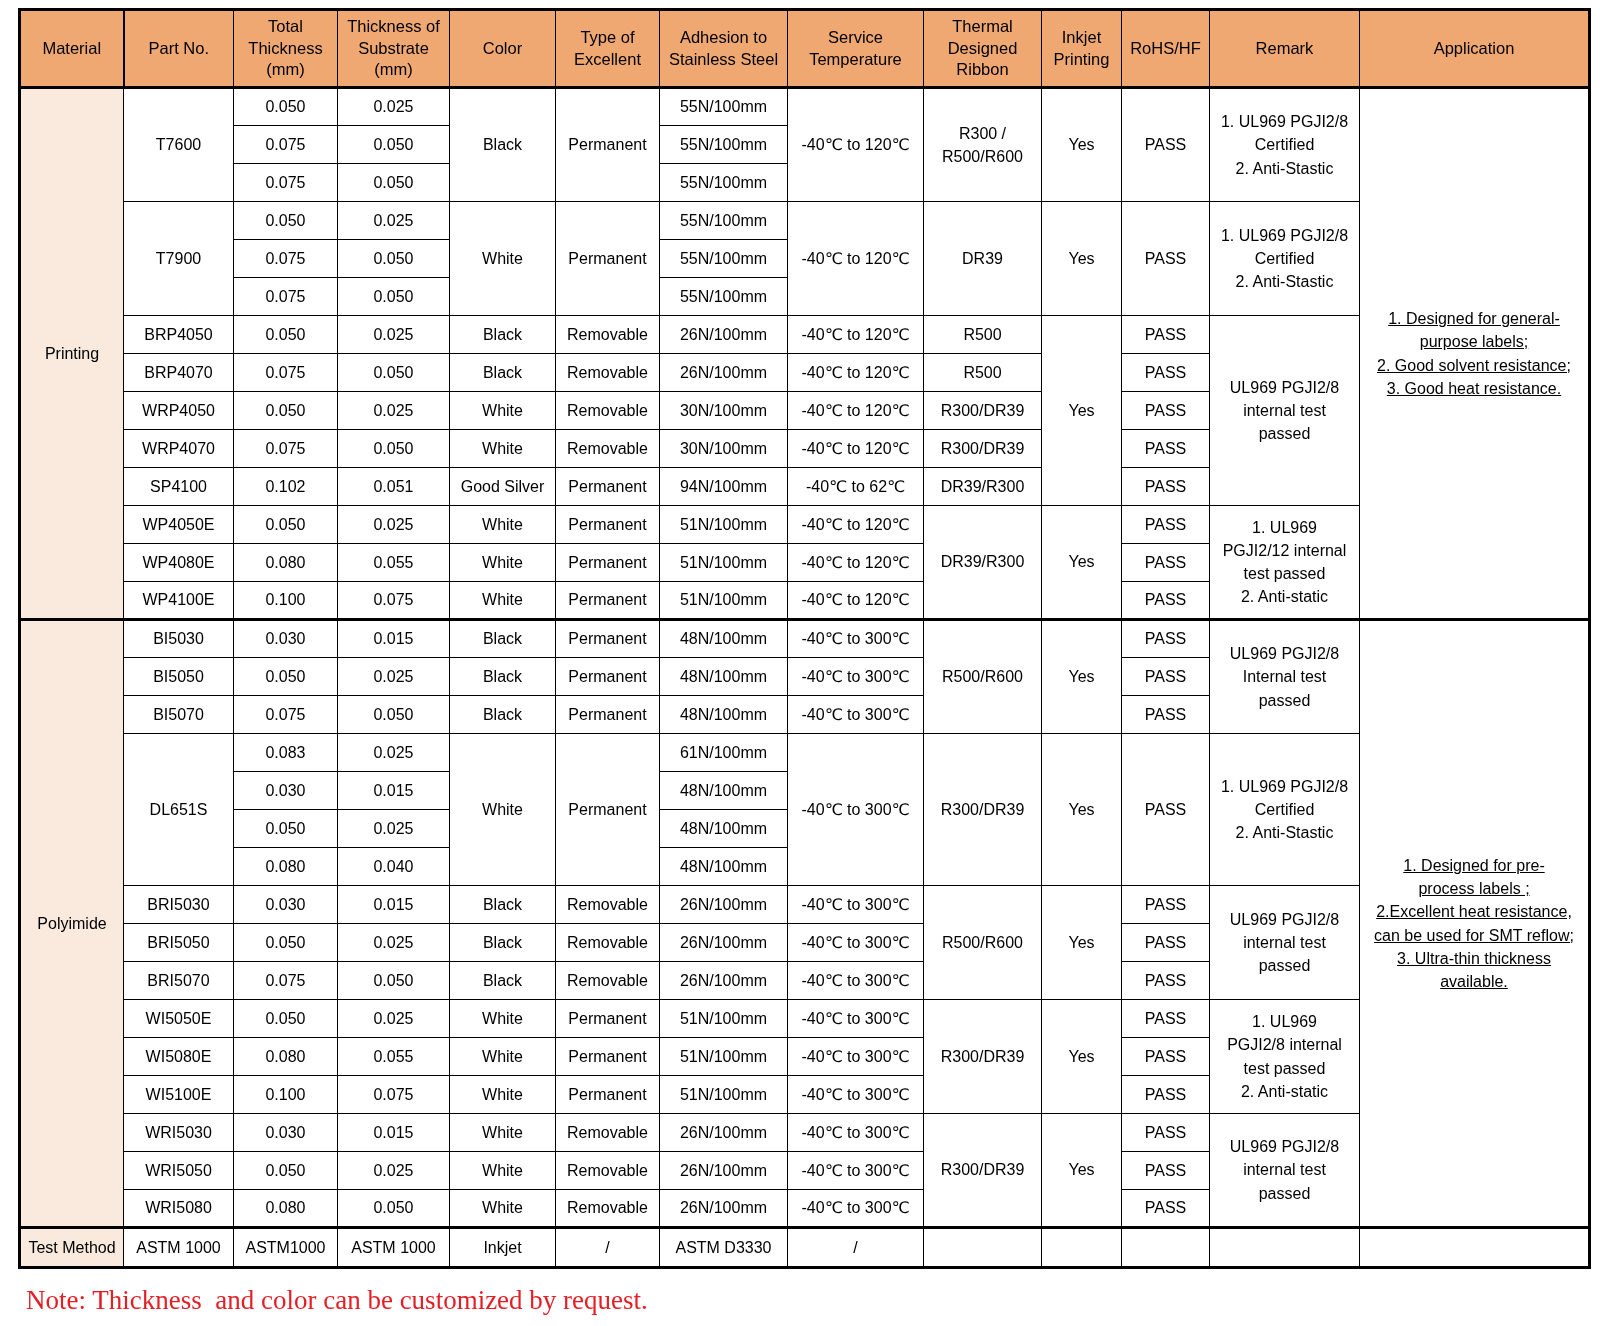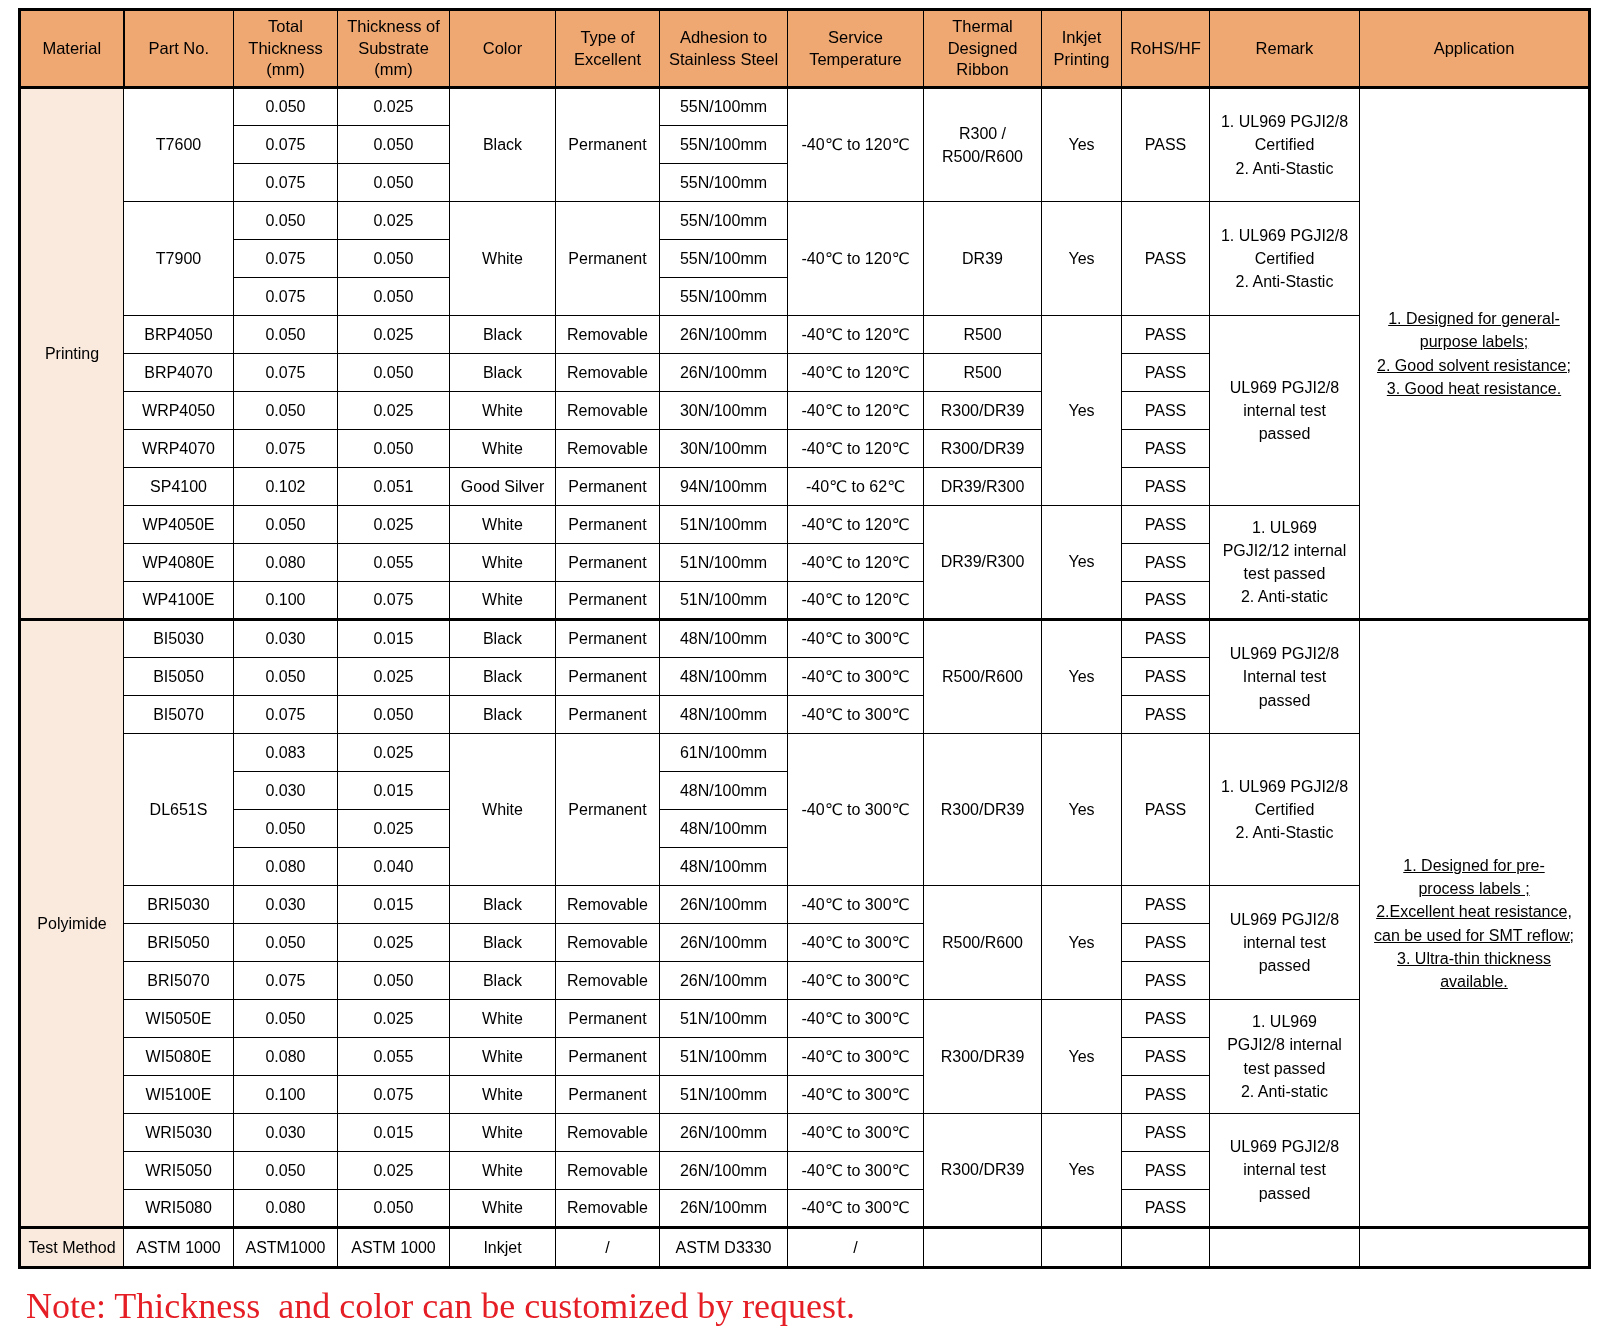--- a/index.html
+++ b/index.html
@@ -51,21 +51,21 @@
   td.app{
     text-align:left;
     padding:2px 4px 2px 6px;
     border-left:2px solid var(--border-color);
     line-height:1.45;
     text-decoration:underline;
   }
   .note{
     margin:16px 0 0 8px;
     font-family:"Liberation Serif","DejaVu Serif",serif;
-    font-size:36px;
+    font-size:27px;
     color:var(--note-color);
     white-space:pre-wrap;
   }
 </style>
 </head>
 <body>
 
 <div class="sheet">
   <table class="spec">
     <colgroup>

